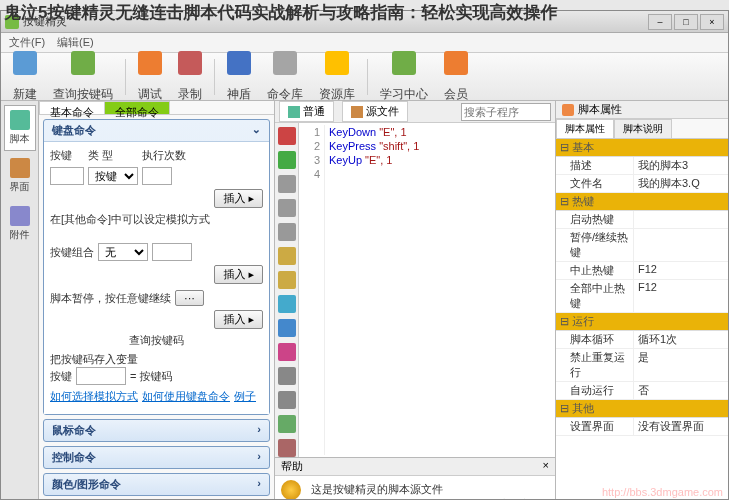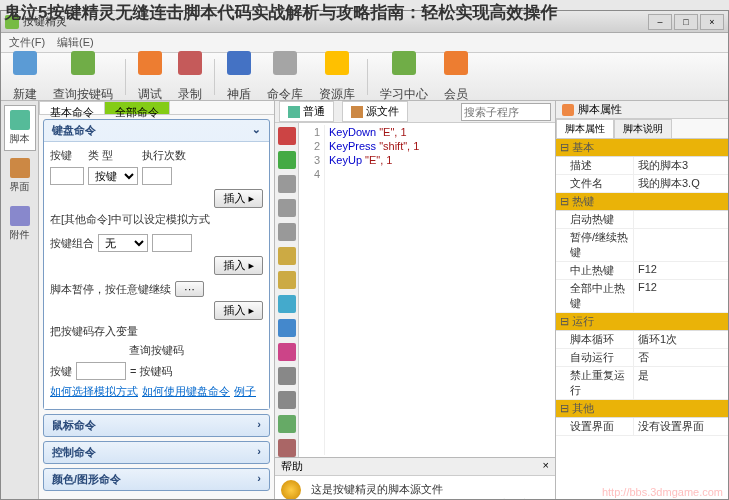--- a/index.html
+++ b/index.html
@@ -167,37 +167,37 @@
             </div>
             <div class="row">
               <input type="text" style="width: 34px;">
               <select style="width:50px"><option>按键 ▾</option></select>
               <input type="text" style="width: 30px;">
             </div>
             <div class="row" style="justify-content:flex-end">
                 <span class="btn-sm">插入 ▸</span>
               </div>
             <div class="lbl">在[其他命令]中可以设定模拟方式</div>
-            <div class="row" style="margin-top:7px">
+            <div class="row" style="margin-top:16px">
               <span class="lbl">按键组合</span>
               <select style="width:50px"><option>无</option></select>
               <input type="text" style="width: 40px;">
             </div>
             <div class="row" style="justify-content:flex-end">
                 <span class="btn-sm">插入 ▸</span>
               </div>
             <div class="row" style="margin-top:6px">
               <span class="lbl">脚本暂停，按任意键继续</span>
               <span class="btn-sm">···</span>
             </div>
             <div class="row" style="justify-content:flex-end">
                 <span class="btn-sm">插入 ▸</span>
               </div>
+            <div style="text-align:center;margin:4px 0" class="lbl">查询按键码</div>
             <div class="lbl">把按键码存入变量</div>
-            <div style="text-align:center;margin:4px 0" class="lbl">查询按键码</div>
             <div class="row">
               <span class="lbl">按键</span>
               <input type="text" style="width: 50px;">
               <span class="lbl">= 按键码</span>
             </div>
             <div class="row" style="margin-top:4px">
               <span class="link">如何选择模拟方式</span>
               <span class="link">如何使用键盘命令</span>
               <span class="link">例子</span>
             </div>
@@ -322,27 +322,27 @@
           <div class="prop-row">
             <div class="prop-k">全部中止热键</div>
             <div class="prop-v">F12</div>
           </div>
           <div class="prop-grp">运行</div>
           <div class="prop-row">
             <div class="prop-k">脚本循环</div>
             <div class="prop-v">循环1次</div>
           </div>
           <div class="prop-row">
+            <div class="prop-k">禁止重复运行</div>
+            <div class="prop-v">是</div>
+          </div>
+          <div class="prop-row">
             <div class="prop-k">自动运行</div>
             <div class="prop-v">否</div>
           </div>
-          <div class="prop-row">
-            <div class="prop-k">禁止重复运行</div>
-            <div class="prop-v">是</div>
-          </div>
           <div class="prop-grp">其他</div>
           <div class="prop-row">
             <div class="prop-k">设置界面</div>
             <div class="prop-v">没有设置界面</div>
           </div>
         </div>
     </div>
   </div>
 </div>
 

